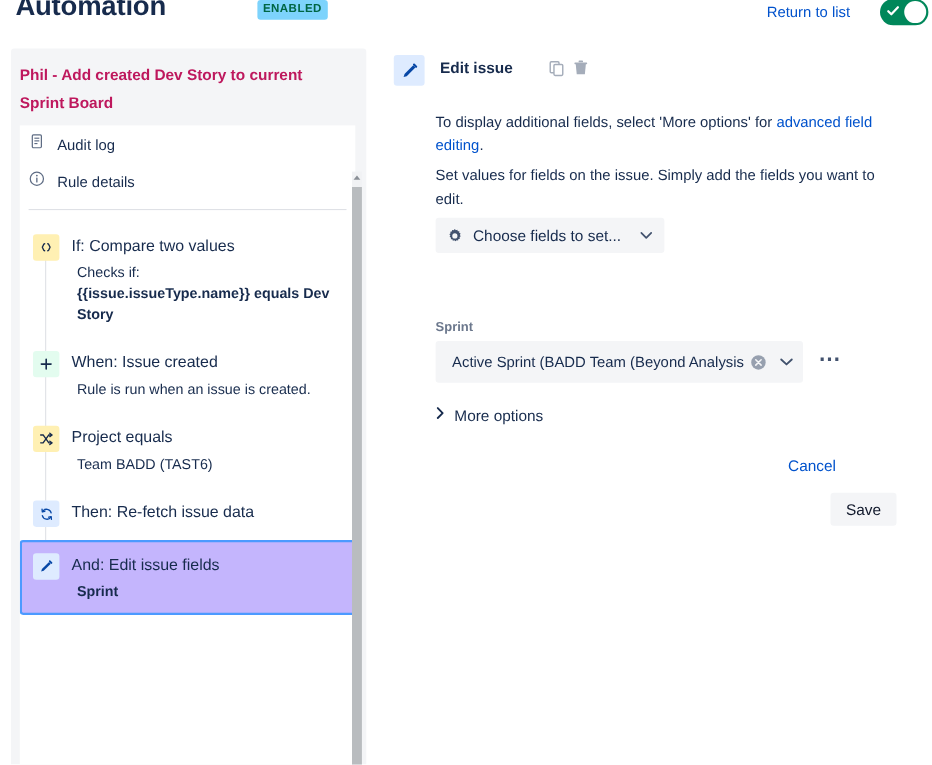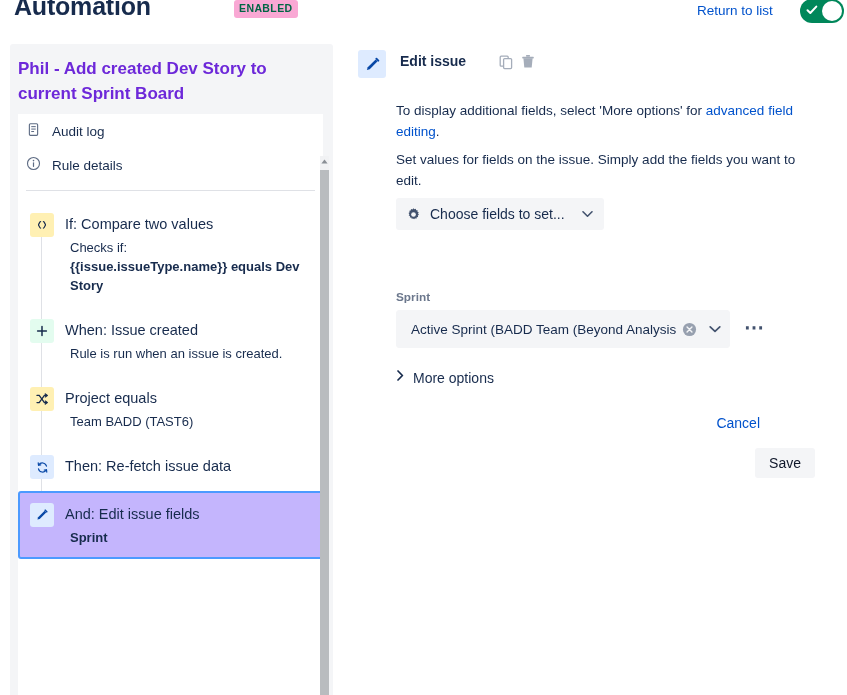--- a/index.html
+++ b/index.html
@@ -19,21 +19,21 @@
     position: absolute; left: 0; top: 0; width: 847px; height: 30px;
     background: #ffffff;
   }
   .header-title {
     position: absolute; left: 14px; top: -11px;
     font-size: 25px; font-weight: 600; letter-spacing: -0.2px;
     color: #172b4d; line-height: 34px; white-space: nowrap;
   }
   .status-badge {
     position: absolute; left: 234px; top: 0px;
-    background: #f9a8d4; color: #006644;
+    background: #7dd3fc; color: #006644;
     font-size: 10.5px; font-weight: 700; letter-spacing: 0.4px;
     padding: 3px 5px 4px 5px; border-radius: 3px; line-height: 11px;
   }
   .return-link {
     position: absolute; left: 697px; top: 2px;
     font-size: 13.5px; color: #0052cc; cursor: pointer;
     white-space: nowrap; line-height: 18px;
   }
 
   .toggle {
@@ -52,21 +52,21 @@
 
   
   .rule-panel {
     position: absolute; left: 10px; top: 44px;
     width: 323px; height: 651px;
     background: #f4f5f7;
     border-top-left-radius: 3px; border-top-right-radius: 3px;
   }
   .rule-name {
     position: absolute; left: 8px; top: 12px; width: 300px;
-    font-size: 17px; font-weight: 600; color: #6d28d9;
+    font-size: 14px; font-weight: 600; color: #be185d;
     line-height: 25px;
   }
   .rule-scroll {
     position: absolute; left: 8px; top: 70px;
     width: 305px; height: 581px;
     background: #ffffff;
     overflow: hidden;
   }
 
   .nav-item {

